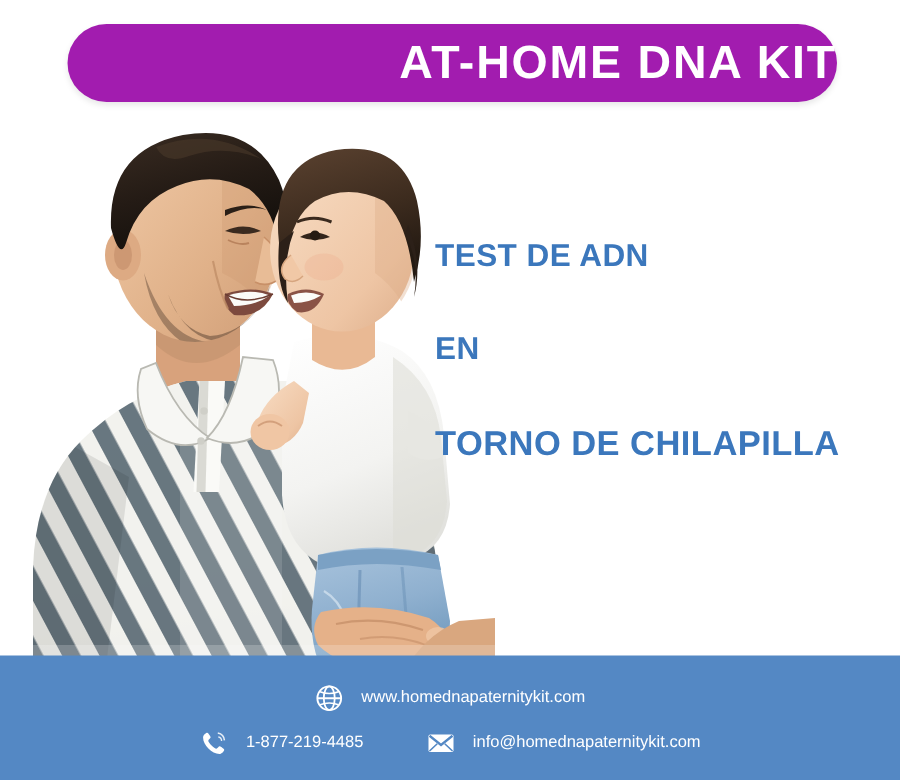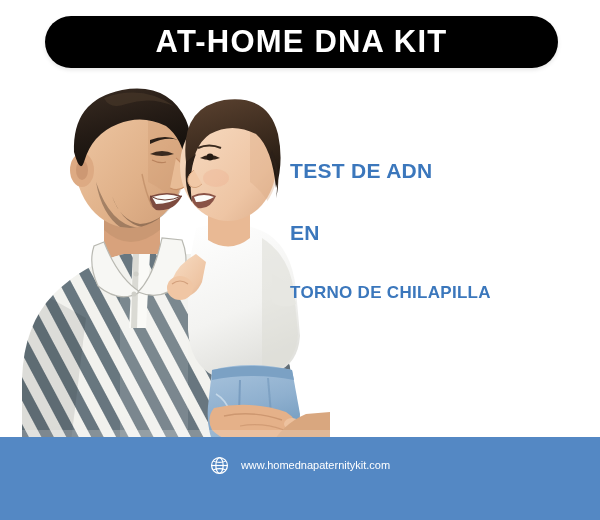--- a/index.html
+++ b/index.html
@@ -21,25 +21,25 @@
     overflow: hidden;
   }
 
   
   #header-banner {
     position: absolute;
     left: 45px;
     top: 16px;
     width: 513px;
     height: 52px;
-    background: #000000;
+    background: #a21caf;
     border-radius: 26px;
     display: flex;
     align-items: center;
-    justify-content: center;
+    justify-content: flex-end;
     box-shadow: 0 2px 4px rgba(0,0,0,0.10);
   }
   #header-title {
     color: #ffffff;
     font-size: 31px;
     font-weight: bold;
     letter-spacing: 1.2px;
     white-space: nowrap;
     font-family: "Liberation Sans", sans-serif;
   }
@@ -66,21 +66,21 @@
   .headline-line {
     font-size: 21px;
     font-weight: bold;
     letter-spacing: 0.3px;
     line-height: 1.0;
     white-space: nowrap;
     font-family: "Liberation Sans", sans-serif;
   }
   #headline-line-0 { margin-bottom: 41px; }
   #headline-line-1 { margin-bottom: 41px; }
-  #headline-line-2 { font-size: 17px; }
+  #headline-line-2 { font-size: 23px; }
 
   
   #footer-bar {
     position: absolute;
     left: 0;
     bottom: 0;
     width: 600px;
     height: 83px;
     background: #5488c4;
     color: #ffffff;
@@ -319,15 +319,41 @@
             <ellipse cx="12" cy="12" rx="4.6" ry="10" fill="none" stroke="#ffffff" stroke-width="1.5"></ellipse>
             <line x1="2" y1="12" x2="22" y2="12" stroke="#ffffff" stroke-width="1.5"></line>
             <path d="M4.2 6.5 Q12 9.6 19.8 6.5" fill="none" stroke="#ffffff" stroke-width="1.3"></path>
             <path d="M4.2 17.5 Q12 14.4 19.8 17.5" fill="none" stroke="#ffffff" stroke-width="1.3"></path>
           </svg>
         </span>
         <span class="footer-text">www.homednapaternitykit.com</span>
       </div>
     </div>
 
+    <div class="footer-row" id="footer-row-contact">
+      <div class="footer-item" id="phone-item">
+        <span class="footer-icon">
+          <svg width="19" height="19" viewBox="0 0 24 24">
+            <path d="M6.6 3.2 C5.2 3.2 3 5.4 3 7.2 C3 13.6 10.4 21 16.8 21
+                     C18.6 21 20.8 18.8 20.8 17.4 C20.8 16.8 17.6 14.6 17 14.6
+                     C16.2 14.6 15 16.6 14.2 16.6 C12.6 16.6 7.4 11.4 7.4 9.8
+                     C7.4 9 9.4 7.8 9.4 7 C9.4 6.4 7.2 3.2 6.6 3.2 Z" fill="#ffffff"></path>
+            <path d="M15.4 3.4 Q20.6 4.4 21 9.6" fill="none" stroke="#ffffff" stroke-width="1.3" opacity="0.85"></path>
+            <path d="M15.8 6.6 Q18.6 7.2 18.6 10" fill="none" stroke="#ffffff" stroke-width="1.2" opacity="0.85"></path>
+          </svg>
+        </span>
+        <span class="footer-text">1-877-219-4485</span>
+      </div>
+
+      <div class="footer-item">
+        <span class="footer-icon">
+          <svg width="21" height="21" viewBox="0 0 24 24">
+            <rect x="2" y="5" width="20" height="14" rx="1.4" fill="#ffffff"></rect>
+            <path d="M2.8 6 L12 13.4 L21.2 6" fill="none" stroke="#5488c4" stroke-width="1.8"></path>
+            <path d="M2.8 18.2 L9 12.4 M21.2 18.2 L15 12.4" fill="none" stroke="#5488c4" stroke-width="1.3"></path>
+          </svg>
+        </span>
+        <span class="footer-text">info@homednapaternitykit.com</span>
+      </div>
+    </div>
 
   </div>
 </div>
 
 </body></html>

